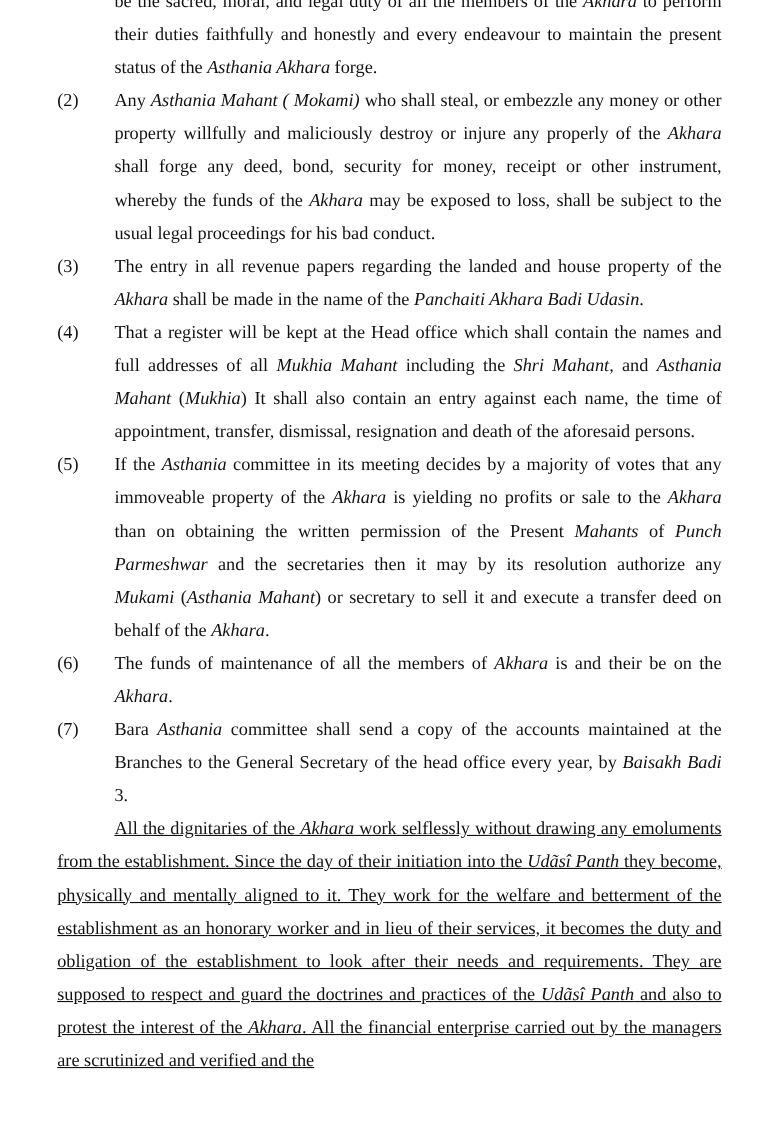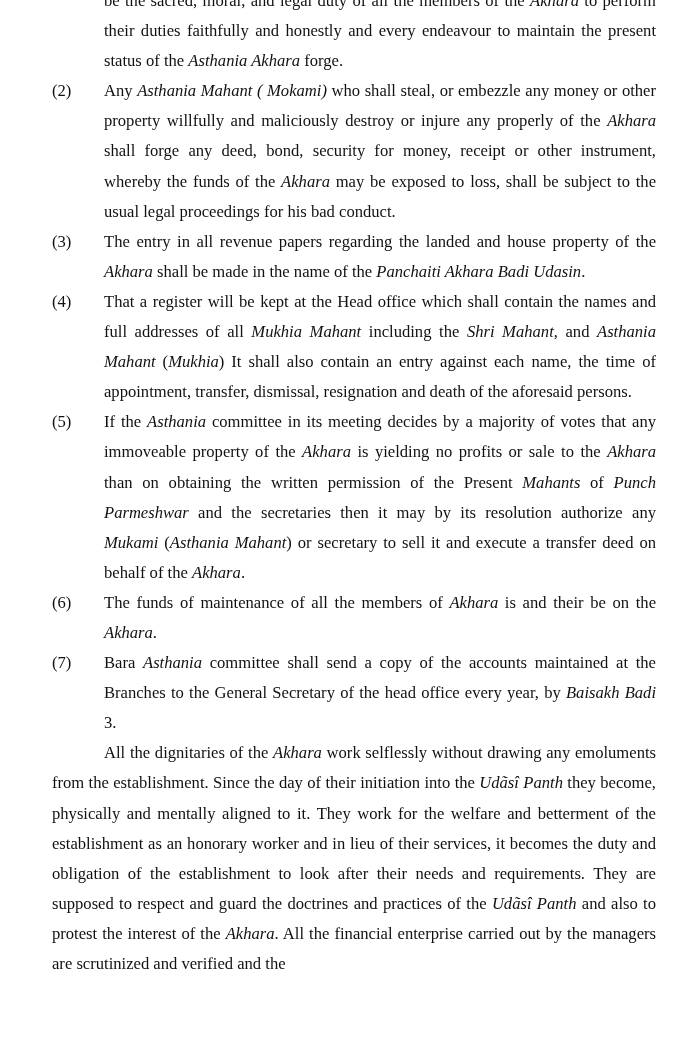--- a/index.html
+++ b/index.html
@@ -38,20 +38,21 @@
     .num {
       flex: 0 0 52px;
       width: 52px;
     }
     .body {
       flex: 1 1 auto;
       text-align: justify;
     }
     .indent-first {
       text-indent: 52px;
+      text-decoration: underline;
     }
     i { font-style: italic; }
   </style>
 </head>
 <body>
 
 <div class="page">
 
   <p class="para cont"><span>be the sacred, moral, and legal duty of all the members of the </span><i>Akhara</i><span> to perform their duties faithfully and honestly and every endeavour to maintain the present status of the </span><i>Asthania Akhara</i><span> forge.</span></p>
 

